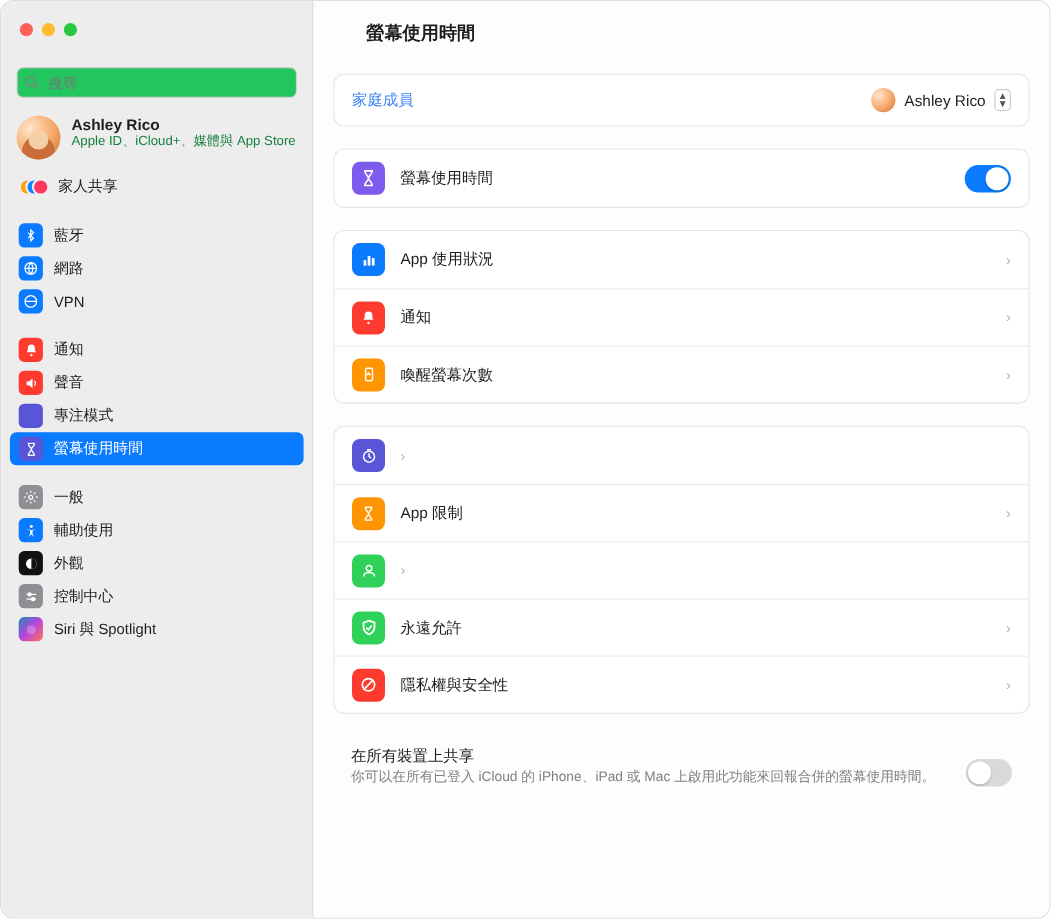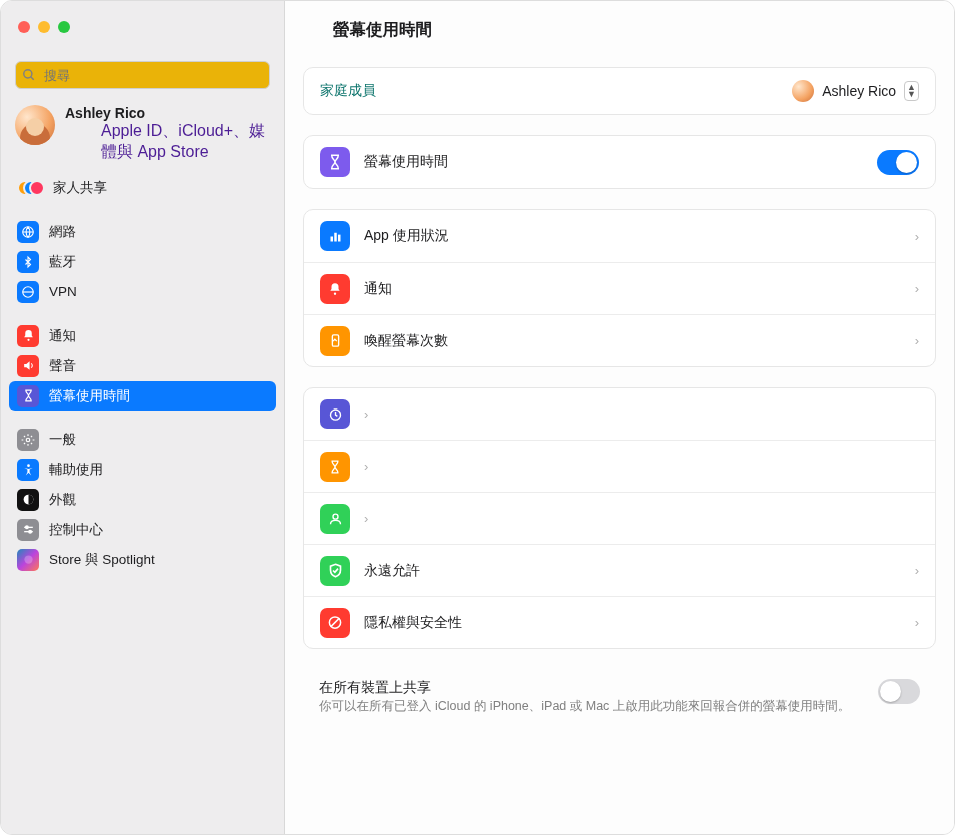--- a/index.html
+++ b/index.html
@@ -40,21 +40,21 @@
   }
   .search {
     margin: 0 14px 10px 14px;
     position: relative;
   }
   .search input {
     width: 100%;
     height: 28px;
     border: 1px solid #cfcfcf;
     border-radius: 6px;
-    background: #eab308;
+    background: #22c55e;
     padding: 0 8px 0 28px;
     font-size: 13px;
     color: #555;
   }
   .search .sicon {
     position: absolute; left: 7px; top: 50%; transform: translateY(-50%);
     color: #808080;
   }
   .user-row {
     display: flex;
@@ -70,21 +70,21 @@
     overflow: hidden;
   }
   .avatar::after{
     content:"";
     position:absolute; left:50%; top:55%; transform:translate(-50%,-50%);
     width:18px; height:18px; border-radius:50%;
     background:#f5cfa6;
     box-shadow: 0 11px 0 6px #c96d3a;
   }
   .user-text .name { font-weight: 600; font-size: 14px; }
-  .user-text .sub  { color: #4c1d95; font-size: 16px; line-height: 1.3; margin-left: 36px; }
+  .user-text .sub  { color: #15803d; font-size: 12px; line-height: 1.3; }
   .side-list { padding: 0 8px; }
   .side-item {
     display: flex; align-items: center;
     height: 30px;
     padding: 0 8px;
     border-radius: 6px;
     gap: 10px;
     color: #1d1d1f;
     cursor: default;
   }
@@ -143,21 +143,21 @@
     width: 30px; height: 30px; border-radius: 7px;
     display:flex; align-items:center; justify-content:center;
     color:#fff; flex:none;
   }
   .row .rlbl { font-size: 14px; flex:1; }
   .row .chev { color: #b0b0b0; }
   .seg-head {
     display:flex; align-items:center; justify-content:space-between;
     padding: 12px 16px;
   }
-  .seg-head .h { font-size: 14px; font-weight: 400; color:#0f766e;}
+  .seg-head .h { font-size: 14px; font-weight: 400; color:#3b82f6;}
   .family-sel {
     display:flex; align-items:center; gap:8px;
     color:#1d1d1f; font-size:14px;
   }
   .tiny-avatar{
     width:22px;height:22px;border-radius:50%;
     background: radial-gradient(circle at 30% 30%, #ffe6cc, #f4a261 60%, #c96d3a);
   }
   .updn {
     display:flex;flex-direction:column;line-height:7px;color:#555;font-size:9px;
@@ -168,21 +168,21 @@
     width: 42px; height: 25px; border-radius: 25px;
     background: #0a7aff; position:relative; flex:none;
   }
   .switch::after{
     content:""; position:absolute; right:2px; top:2px;
     width:21px; height:21px; border-radius:50%; background:#fff;
     box-shadow: 0 1px 2px rgba(0,0,0,.25);
   }
   .switch.off { background:#d9d9dc; }
   .switch.off::after{ right:auto; left:2px; }
-  .share-block { padding: 10px 16px 16px 16px; display:flex; gap:18px; align-items:flex-start;}
+  .share-block { padding: 10px 16px 16px 16px; display:flex; gap:18px; align-items:flex-end;}
   .share-text .t { font-size: 14px; }
   .share-text .d { font-size: 12.5px; color:#808080; line-height:1.45;}
   
   .bg-purple{background:#7d5bed;}
   .bg-blue  {background:#0a7aff;}
   .bg-red   {background:#ff3b30;}
   .bg-orange{background:#ff9500;}
   .bg-indigo{background:#5856d6;}
   .bg-green {background:#30d158;}
   .bg-gray  {background:#8e8e93;}
@@ -227,34 +227,34 @@
             <span></span>
             <span></span>
           </div>
         <span class="lbl">家人共享</span>
       </div>
 
       <div class="side-group-gap"></div>
 
       <div class="side-item">
         <span class="sicon2 bg-blue">
+            <svg width="12" height="14" viewBox="0 0 24 24" fill="none" stroke="#fff" stroke-width="2.2">
+              <path d="M7 7l10 10-5 5V2l5 5L7 17"></path>
+            </svg>
+          </span>
+        <span class="lbl">藍牙</span>
+      </div>
+      <div class="side-item">
+        <span class="sicon2 bg-blue">
             <svg width="14" height="14" viewBox="0 0 24 24" fill="none" stroke="#fff" stroke-width="2">
               <circle cx="12" cy="12" r="9"></circle>
               <path d="M3 12h18M12 3a14 14 0 010 18M12 3a14 14 0 000 18"></path>
             </svg>
           </span>
         <span class="lbl">網路</span>
-      </div>
-      <div class="side-item">
-        <span class="sicon2 bg-blue">
-            <svg width="12" height="14" viewBox="0 0 24 24" fill="none" stroke="#fff" stroke-width="2.2">
-              <path d="M7 7l10 10-5 5V2l5 5L7 17"></path>
-            </svg>
-          </span>
-        <span class="lbl">藍牙</span>
       </div>
       <div class="side-item">
         <span class="sicon2 bg-blue">
             <svg width="14" height="14" viewBox="0 0 24 24" fill="none" stroke="#fff" stroke-width="2">
               <circle cx="12" cy="12" r="9"></circle>
               <path d="M3 12h18"></path>
             </svg>
           </span>
         <span class="lbl">VPN</span>
       </div>
@@ -271,20 +271,28 @@
         <span class="lbl">通知</span>
       </div>
       <div class="side-item">
         <span class="sicon2 bg-red">
             <svg width="13" height="13" viewBox="0 0 24 24" fill="#fff">
               <path d="M4 9v6h4l6 5V4L8 9H4z"></path>
               <path d="M17 8a5 5 0 010 8" stroke="#fff" stroke-width="2" fill="none"></path>
             </svg>
           </span>
         <span class="lbl">聲音</span>
+      </div>
+      <div class="side-item">
+        <span class="sicon2 bg-indigo">
+            <svg width="13" height="13" viewBox="0 0 24 24" fill="#fff">
+              <path d="M17 3a9 9 0 100 18 7 7 0 010-18z"></path>
+            </svg>
+          </span>
+        <span class="lbl">專注模式</span>
       </div>
       <div class="side-item selected">
         <span class="sicon2 bg-indigo">
             <svg width="13" height="13" viewBox="0 0 24 24" fill="none" stroke="#fff" stroke-width="2.2">
               <path d="M6 2h12M6 22h12M7 2c0 6 5 6 5 10s-5 4-5 10M17 2c0 6-5 6-5 10s5 4 5 10"></path>
             </svg>
           </span>
         <span class="lbl">螢幕使用時間</span>
       </div>
 
@@ -327,21 +335,21 @@
             </svg>
           </span>
         <span class="lbl">控制中心</span>
       </div>
       <div class="side-item">
         <span class="sicon2" style="background:linear-gradient(135deg,#28b,#b4d,#f75)">
             <svg width="11" height="11" viewBox="0 0 24 24">
               <circle cx="12" cy="12" r="9" fill="rgba(255,255,255,.25)"></circle>
             </svg>
           </span>
-        <span class="lbl">Store 與 Spotlight</span>
+        <span class="lbl">Siri 與 Spotlight</span>
       </div>
     </div>
   </aside>
 
   <main class="main">
     <div class="main-header">
       <div class="main-title">螢幕使用時間</div>
     </div>
 
     <div class="content">
@@ -415,20 +423,21 @@
               </svg>
             </span>
           <span class="chev">›</span>
         </div>
         <div class="row">
           <span class="ricon bg-orange">
               <svg width="14" height="14" viewBox="0 0 24 24" fill="none" stroke="#fff" stroke-width="2.2">
                 <path d="M6 2h12M6 22h12M7 2c0 6 5 6 5 10s-5 4-5 10M17 2c0 6-5 6-5 10s5 4 5 10"></path>
               </svg>
             </span>
+          <span class="rlbl">App 限制</span>
           <span class="chev">›</span>
         </div>
         <div class="row">
           <span class="ricon bg-green">
               <svg width="15" height="15" viewBox="0 0 24 24" fill="none" stroke="#fff" stroke-width="2.2">
                 <circle cx="12" cy="9" r="4"></circle>
                 <path d="M4 21c0-4 4-6 8-6s8 2 8 6"></path>
               </svg>
             </span>
           <span class="chev">›</span>

